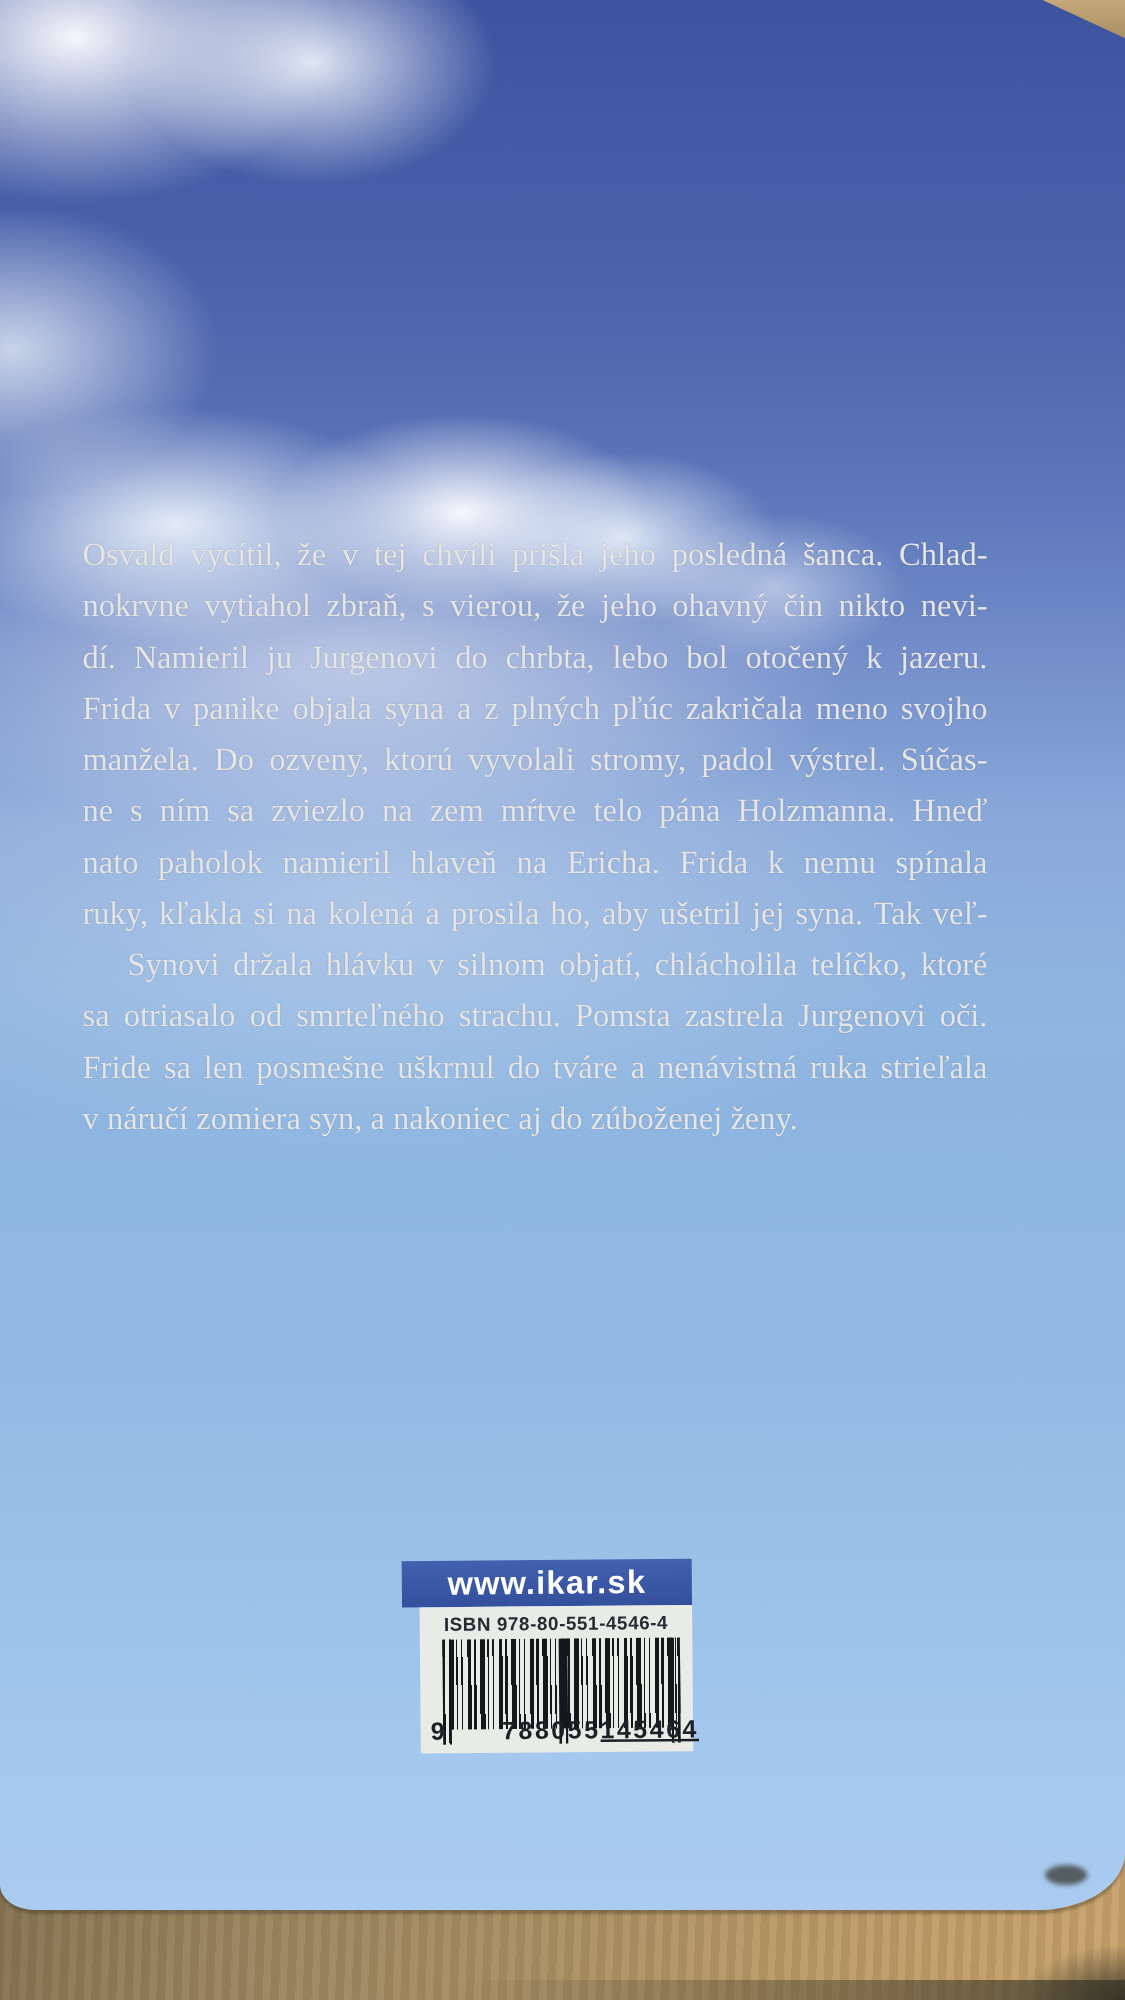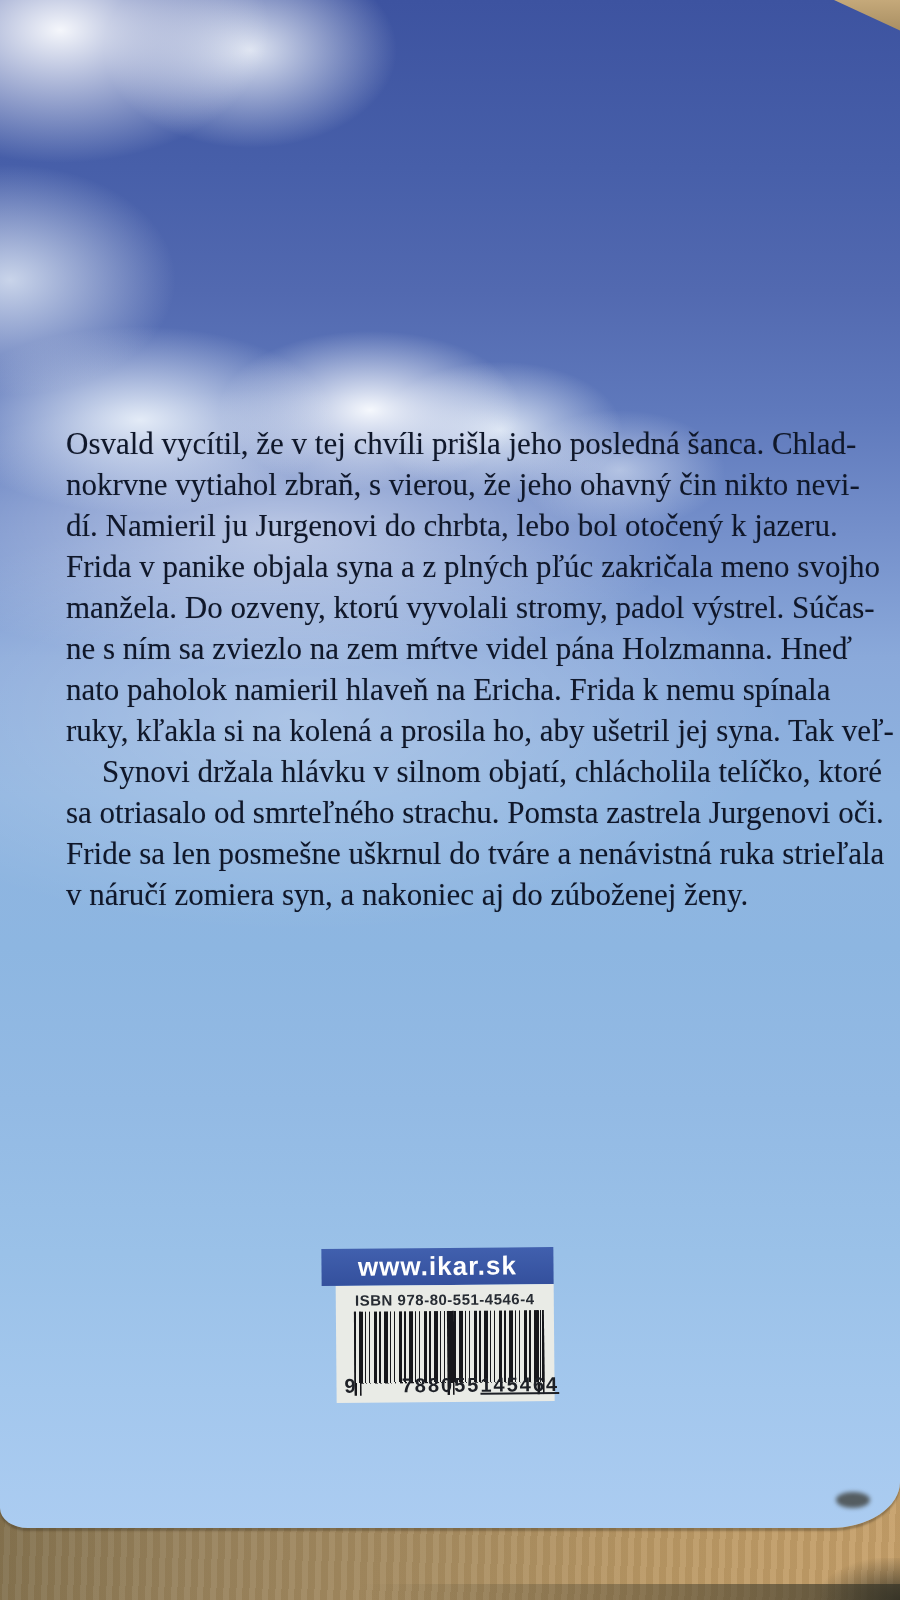--- a/index.html
+++ b/index.html
@@ -55,21 +55,21 @@
         #93bae4 72%, #9ac1e8 82%, #a3c7ed 91%, #abccf1 100%);
   }
   .corner-smudge{
     position:absolute;left:836px;top:1492px;width:34px;height:16px;border-radius:50%;
     background:rgba(56,56,50,.75);filter:blur(2px);
   }
 
   
   .blurb{
     position:absolute;left:66px;top:423px;width:724px;
-    font-size:31px;line-height:41px;color:#0f172a;
+    font-size:26px;line-height:41px;color:#e5e5e5;
     text-shadow:0 0 1px rgba(58,67,80,.35);
   }
   .line{text-align:justify;text-align-last:justify;height:41px;white-space:nowrap;}
   .line.para-end{text-align-last:left;}
   .line.indent{padding-left:36px;}
 
   
   .label{
     position:absolute;left:322px;top:1248px;width:234px;
     transform:rotate(-0.5deg);
@@ -127,21 +127,21 @@
 
   <div class="cover">
     <div class="sky"></div>
 
     <div class="blurb">
       <div class="line">Osvald vycítil, že v tej chvíli prišla jeho posledná šanca. Chlad-</div>
       <div class="line">nokrvne vytiahol zbraň, s vierou, že jeho ohavný čin nikto nevi-</div>
       <div class="line">dí. Namieril ju Jurgenovi do chrbta, lebo bol otočený k jazeru.</div>
       <div class="line">Frida v panike objala syna a z plných pľúc zakričala meno svojho</div>
       <div class="line">manžela. Do ozveny, ktorú vyvolali stromy, padol výstrel. Súčas-</div>
-      <div class="line">ne s ním sa zviezlo na zem mŕtve videl pána Holzmanna. Hneď</div>
+      <div class="line">ne s ním sa zviezlo na zem mŕtve telo pána Holzmanna. Hneď</div>
       <div class="line">nato paholok namieril hlaveň na Ericha. Frida k nemu spínala</div>
       <div class="line">ruky, kľakla si na kolená a prosila ho, aby ušetril jej syna. Tak veľ-</div>
       <div class="line indent">Synovi držala hlávku v silnom objatí, chlácholila telíčko, ktoré</div>
       <div class="line">sa otriasalo od smrteľného strachu. Pomsta zastrela Jurgenovi oči.</div>
       <div class="line">Fride sa len posmešne uškrnul do tváre a nenávistná ruka strieľala</div>
       <div class="line para-end">v náručí zomiera syn, a nakoniec aj do zúboženej ženy.</div>
     </div>
 
     <div class="label">
       <div class="banner">

